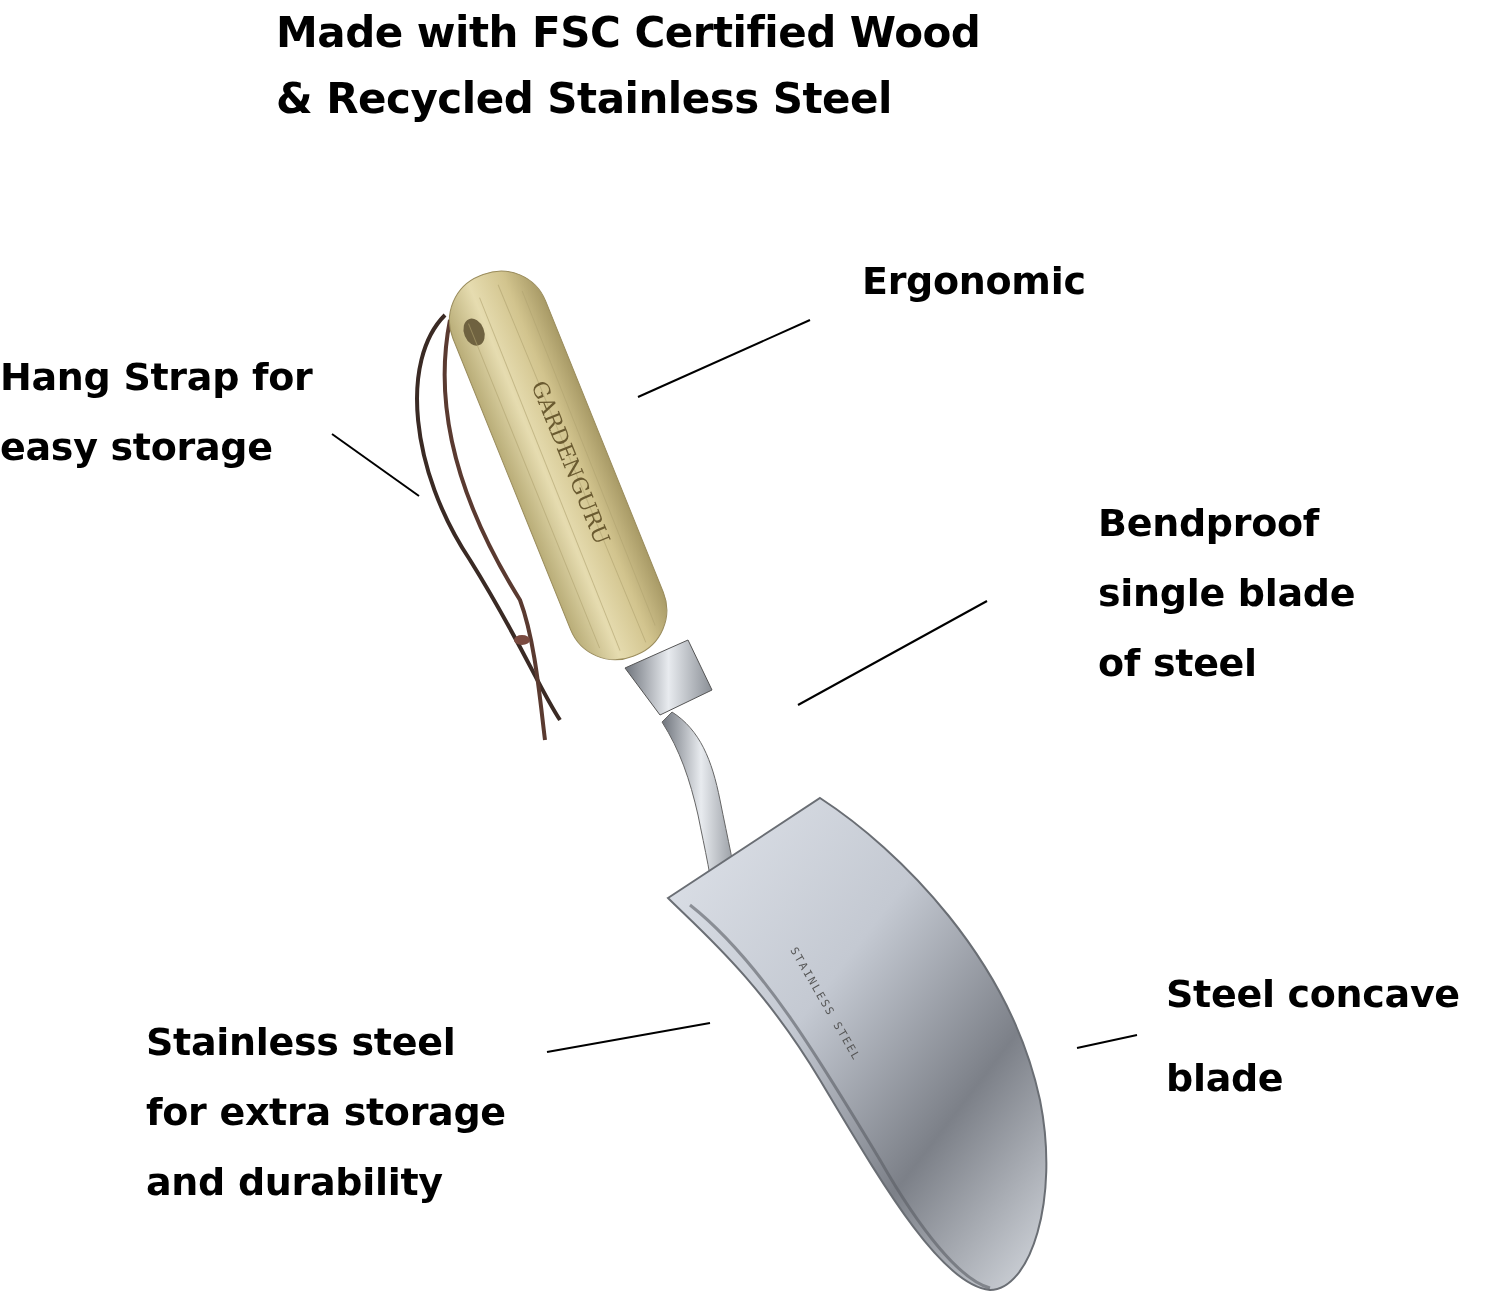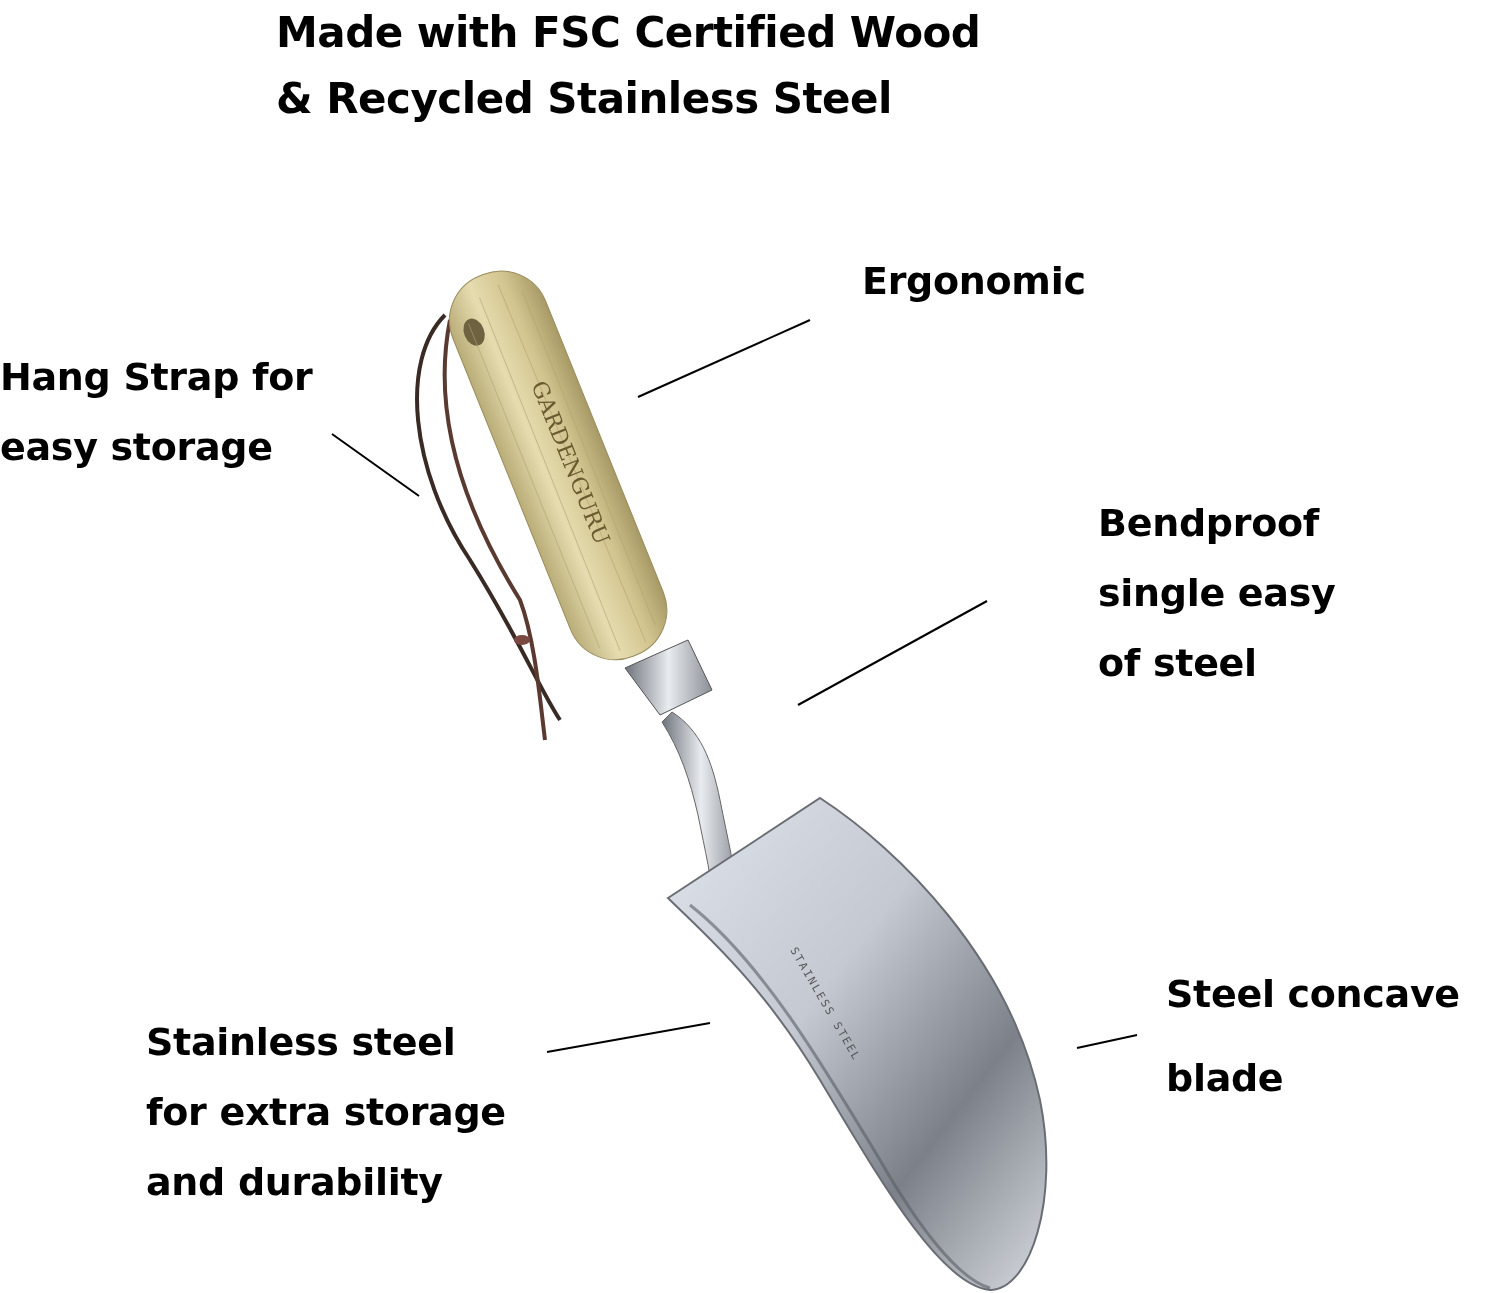--- a/index.html
+++ b/index.html
@@ -76,21 +76,21 @@
   <div>Hang Strap for</div>
   <div>easy storage</div>
 </div>
 
 <div class="label" style="left:862px;top:246px;">
   <div>Ergonomic</div>
 </div>
 
 <div class="label" style="left:1050px;top:488px;margin-left:48px;">
   <div>Bendproof</div>
-  <div>single easy</div>
+  <div>single blade</div>
   <div>of steel</div>
 </div>
 
 <div class="label" style="left:1166px;top:952px;line-height:84px;">
   <div>Steel concave</div>
   <div>blade</div>
 </div>
 
 <div class="label" style="left:146px;top:1007px;">
   <div>Stainless steel</div>

